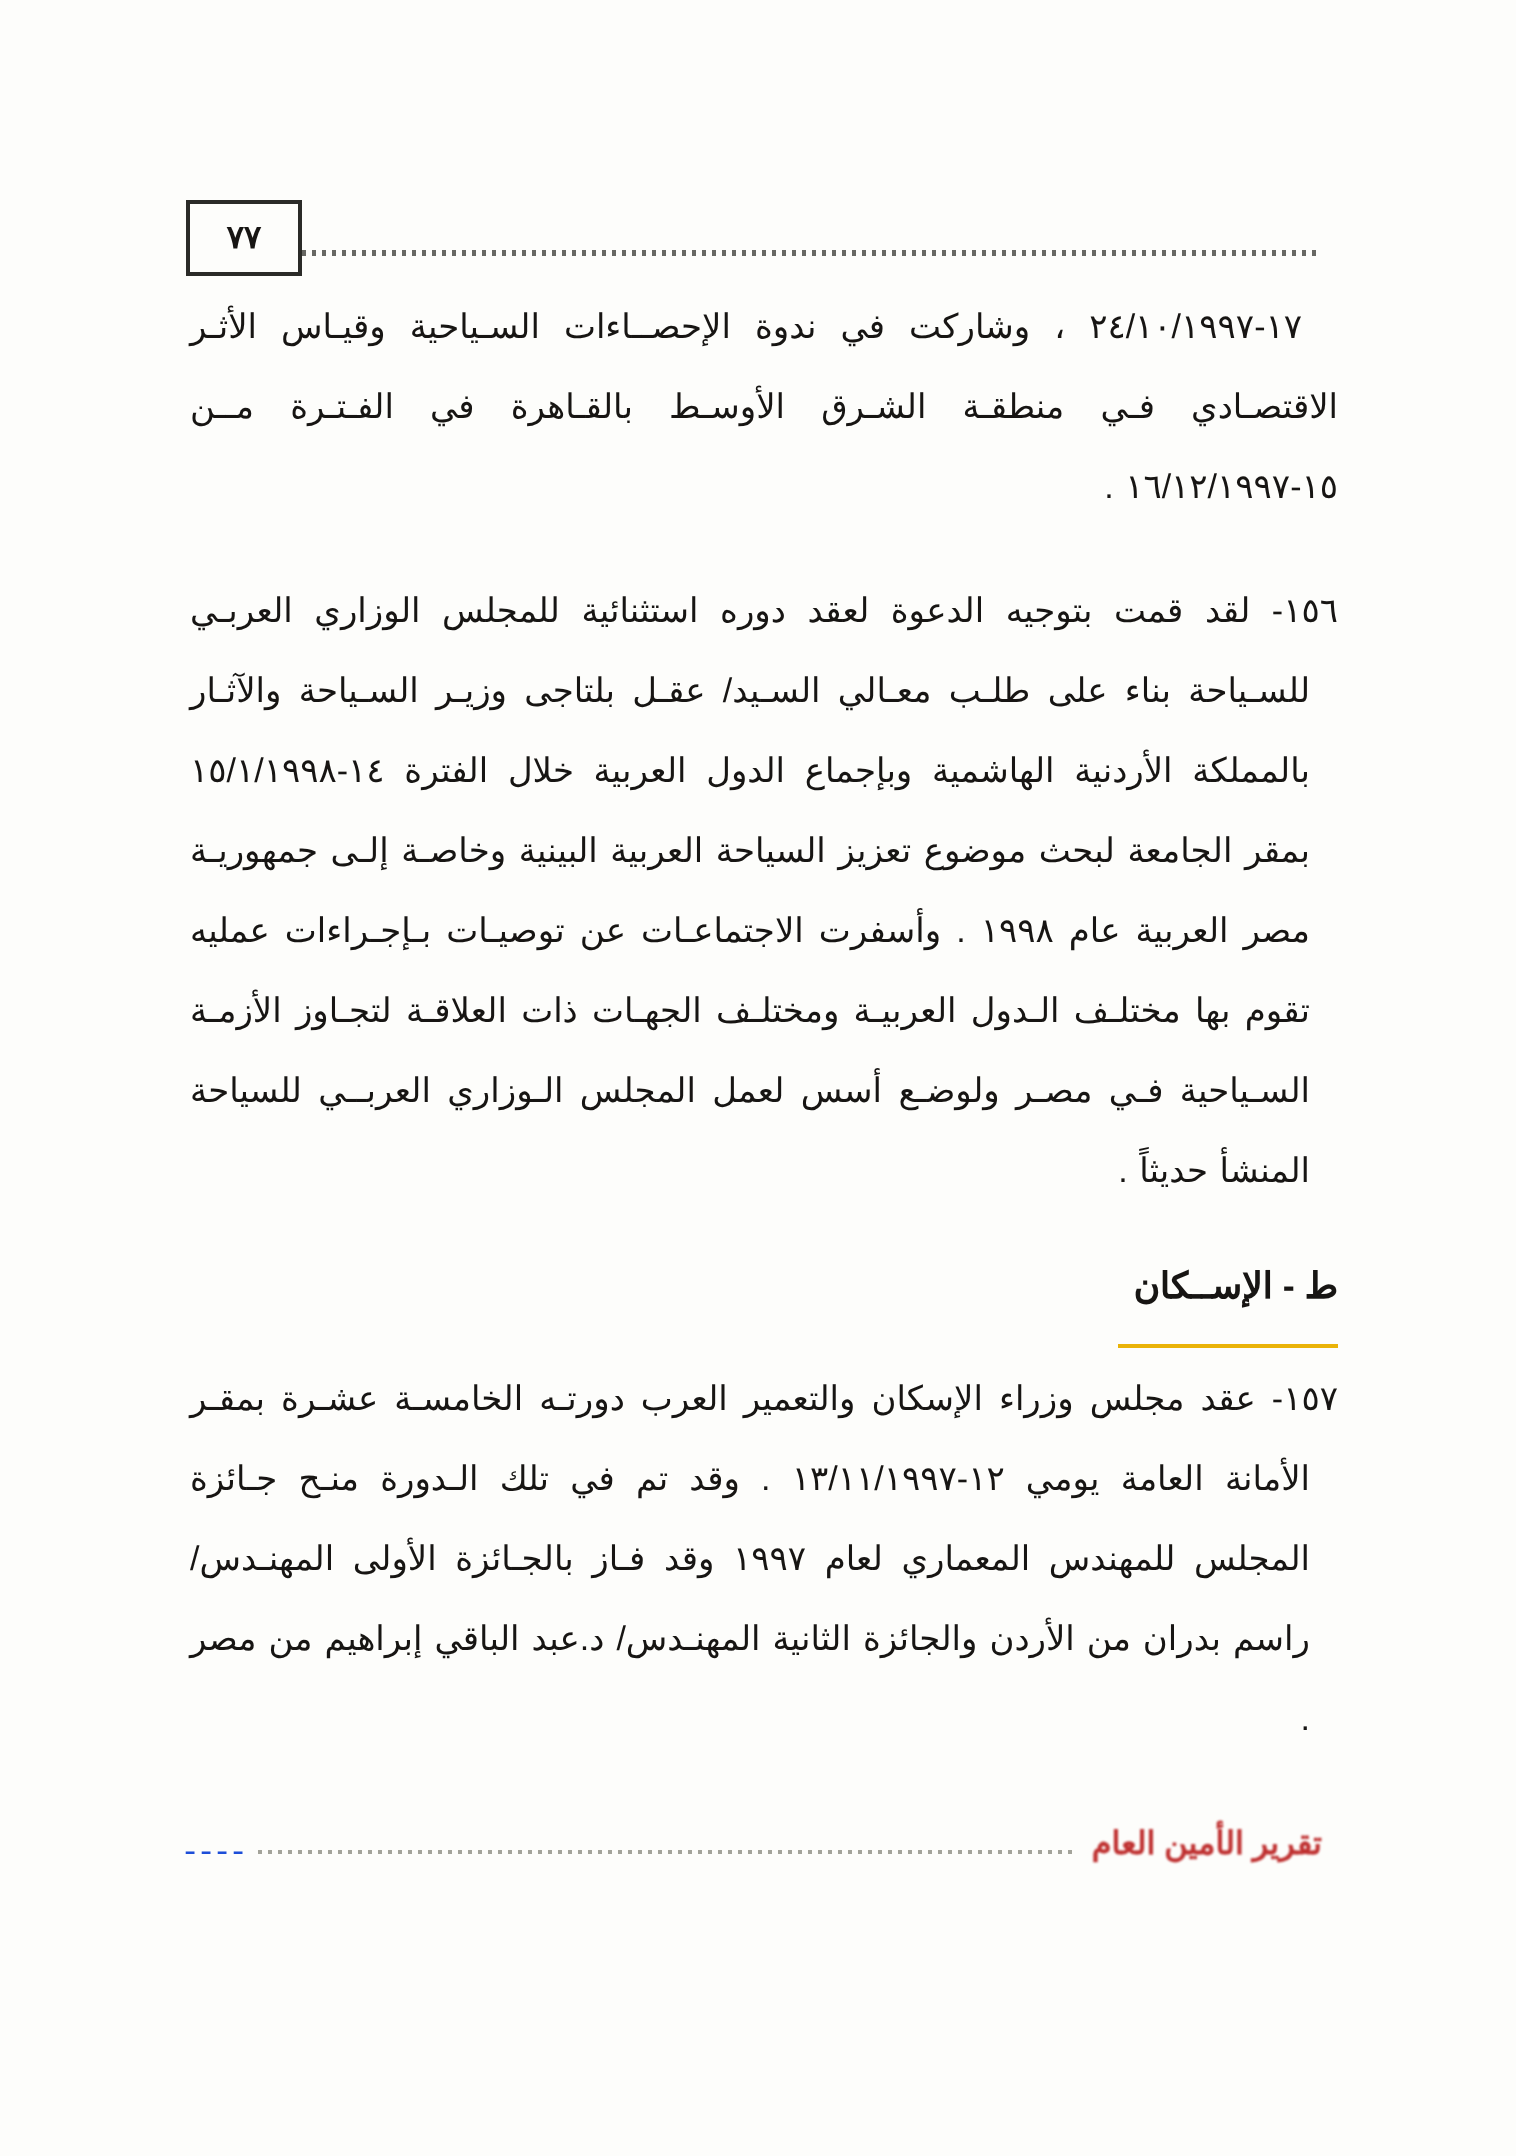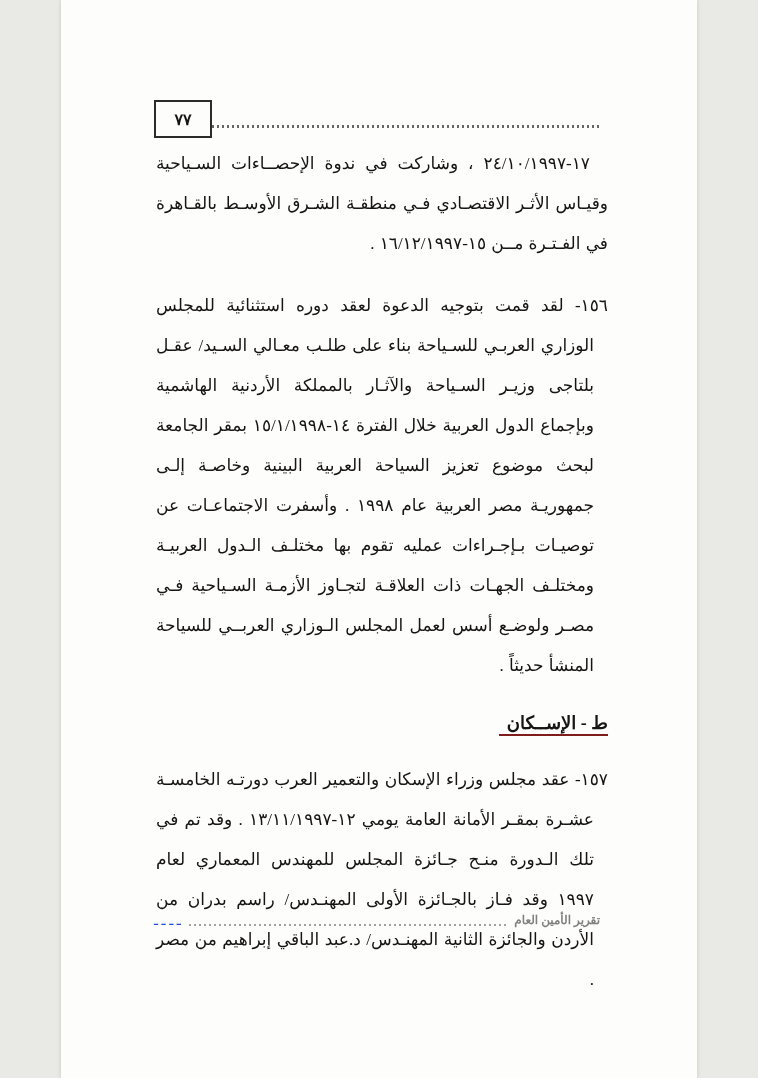--- a/index.html
+++ b/index.html
@@ -1,23 +1,23 @@
 <!DOCTYPE html>
 <html lang="ar"><head>
 <meta charset="utf-8">
 <style>
   html, body { margin: 0; padding: 0; background: #e9e9e6; }
   .page {
     position: relative;
-    width: 636px;
+    width: 758px;
     height: 1078px;
     margin: 0 auto;
     background: #fdfdfb;
     direction: rtl;
-    font-family: Liberation Serif, serif;
+    font-family: Liberation Sans, sans-serif;
     color: #171513;
     overflow: hidden;
     box-shadow: 0 0 4px rgba(0,0,0,.15);
   }
 
   
   .header-row {
     position: absolute;
     top: 100px;
     left: 93px;
@@ -68,38 +68,38 @@
   .item {
     padding-right: 14px; 
     text-indent: -14px;
   }
   .heading {
     margin: 26px 0 26px 0;
     font-size: 18px;
     font-weight: bold;
   }
   .heading-text {
-    border-bottom: 2px solid #7f1d1d;
-    padding-bottom: 1px;
+    border-bottom: 2px solid #eab308;
+    padding-bottom: 19px;
     padding-left: 8px;
   }
 
   
   .footer-row {
     position: absolute;
     top: 912px;
     right: 97px;
     left: 93px;
     display: flex;
     align-items: center;
     gap: 8px;
   }
   .stamp {
-    color: #737373;
-    font-size: 12px;
+    color: #b91c1c;
+    font-size: 16px;
     font-weight: bold;
     letter-spacing: 1px;
     filter: blur(0.5px);
     opacity: .9;
     white-space: nowrap;
   }
   .footer-dotline {
     flex: 1;
     height: 2px;
     background: repeating-linear-gradient(90deg, #8d8d82 0 2px, transparent 2px 5px);

